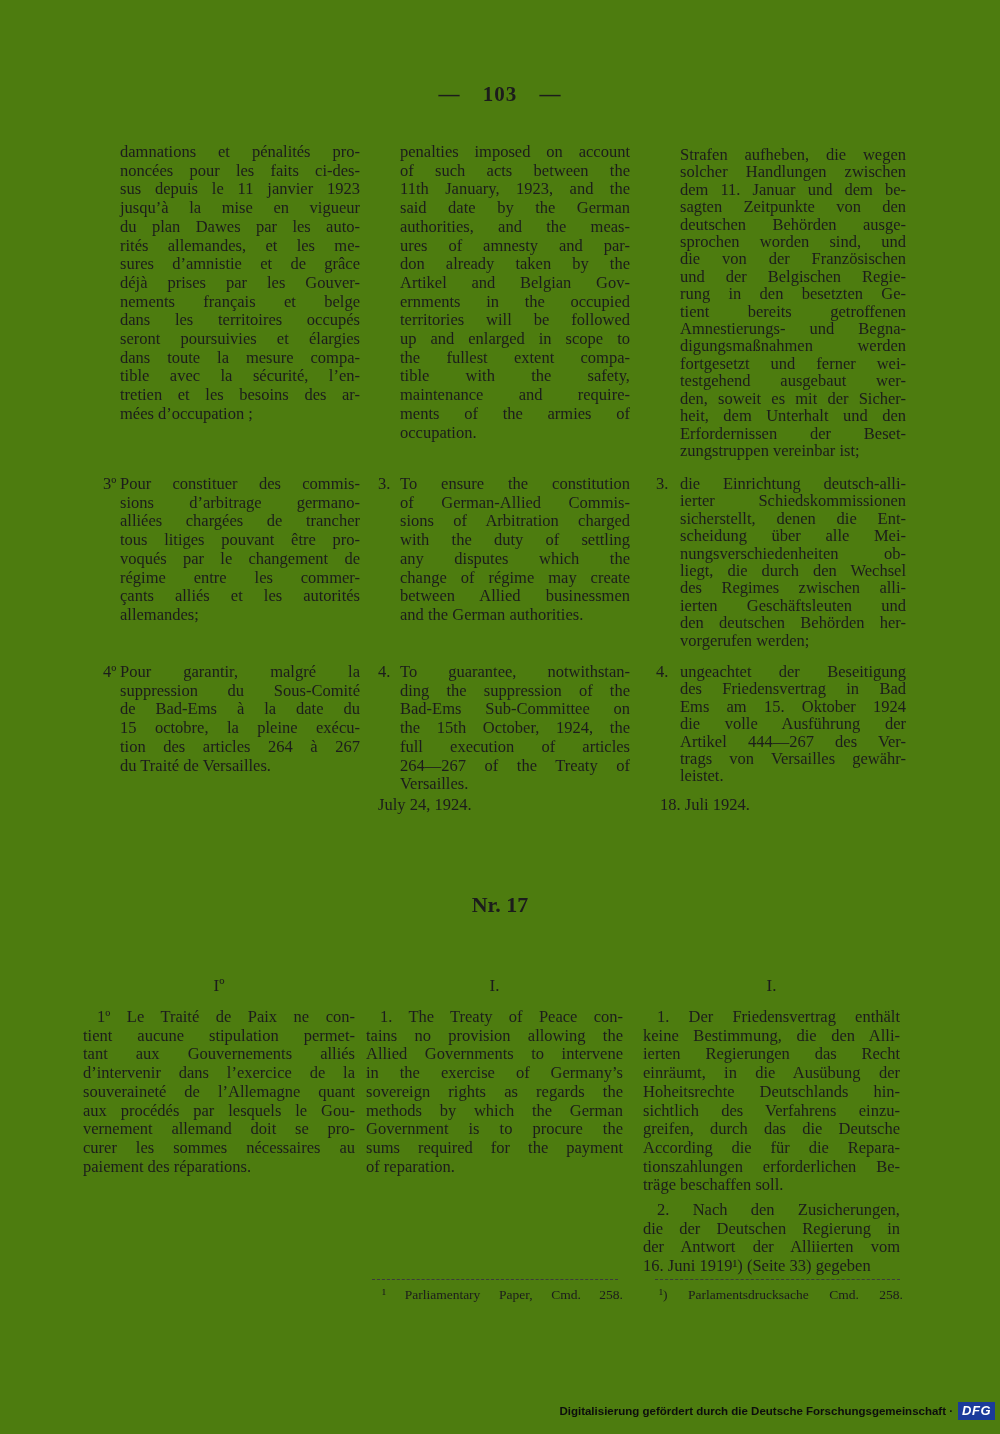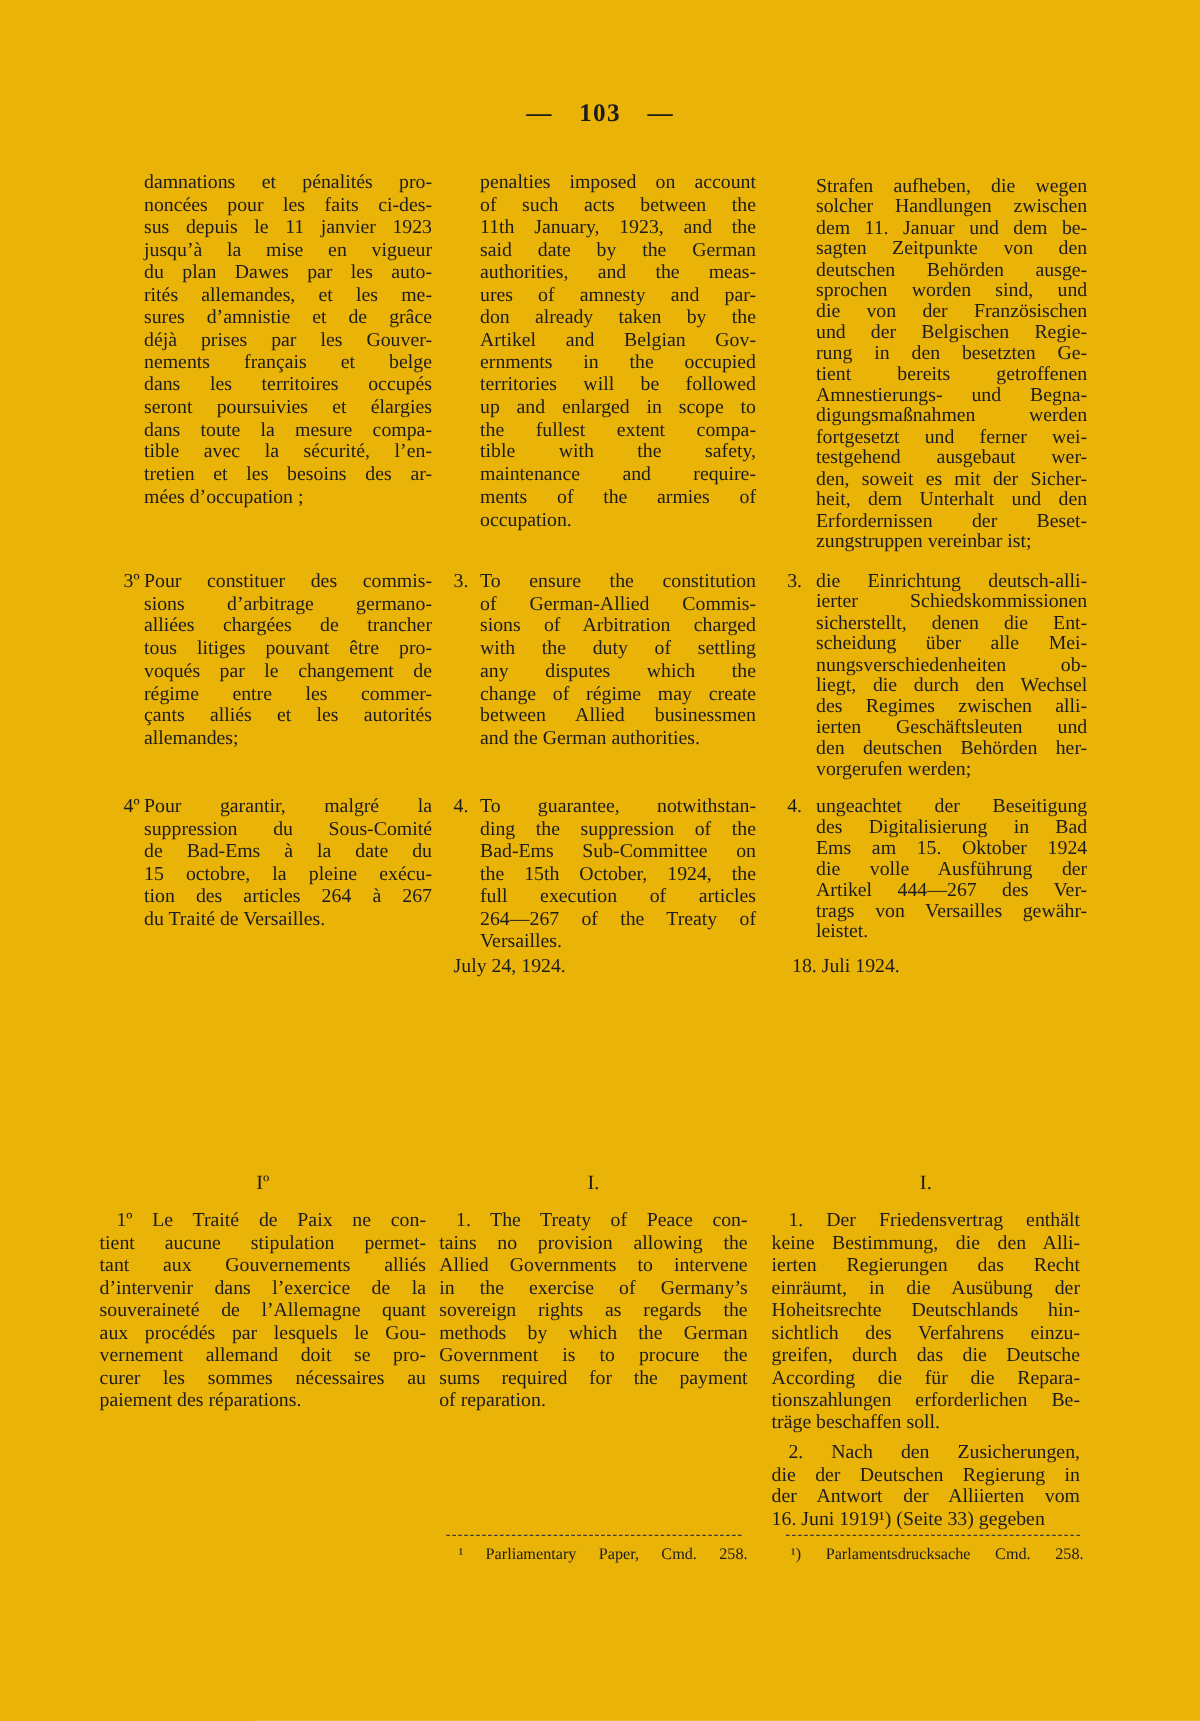--- a/index.html
+++ b/index.html
@@ -2,21 +2,21 @@
 <html><head>
 <meta charset="utf-8">
 <style>
   html, body { margin: 0; padding: 0; }
   body { background: #e9e7e1; }
   .page {
     position: relative;
     width: 1000px;
     height: 1434px;
     margin: 0 auto;
-    background: #eab308;
+    background: #4d7c0f;
     font-family: "Liberation Serif", "DejaVu Serif", serif;
     color: #1c1c1c;
     overflow: hidden;
   }
   .pagenum {
     position: absolute;
     top: 82px; left: 0; width: 1000px;
     text-align: center;
     font-size: 21px;
     font-weight: bold;
@@ -205,32 +205,33 @@
             <div class="ln">des Regimes zwischen alli-</div>
             <div class="ln">ierten Geschäftsleuten und</div>
             <div class="ln">den deutschen Behörden her-</div>
             <div class="ln">vorgerufen werden;</div>
           </div>
       </div>
       <div class="blk item" style="top:663px; left:0; width:250px;">
         <span class="no">4.</span>
         <div style="margin-left:24px; width:226px;">
             <div class="ln">ungeachtet der Beseitigung</div>
-            <div class="ln">des Digitalisierung in Bad</div>
+            <div class="ln">des Friedensvertrag in Bad</div>
             <div class="ln">Ems am 15. Oktober 1924</div>
             <div class="ln">die volle Ausführung der</div>
             <div class="ln">Artikel 444—267 des Ver-</div>
             <div class="ln">trags von Versailles gewähr-</div>
             <div class="ln">leistet.</div>
           </div>
       </div>
       <div class="date-line" style="top:796px; left:4px;">18. Juli 1924.</div>
     </div>
   </div>
 
+  <div class="nr17">Nr. 17</div>
 
   <div>
 
     <div class="col lower" style="left:83px; width:272px;">
       <div class="col-header">Iº</div>
       <div class="blk p1" style="top:1008px; left:0; width:272px;">
           <div class="ln">1º Le Traité de Paix ne con-</div>
           <div class="ln">tient aucune stipulation permet-</div>
           <div class="ln">tant aux Gouvernements alliés</div>
           <div class="ln">d’intervenir dans l’exercice de la</div>
@@ -277,14 +278,18 @@
           <div class="ln">2. Nach den Zusicherungen,</div>
           <div class="ln">die der Deutschen Regierung in</div>
           <div class="ln">der Antwort der Alliierten vom</div>
           <div class="ln">16. Juni 1919¹) (Seite 33) gegeben</div>
         </div>
       <div class="fnrule" style="left:12px; width:245px;"></div>
       <div class="footnote" style="left:0; width:244px;">¹) Parlamentsdrucksache Cmd. 258.</div>
     </div>
   </div>
 
+  <div class="footer">
+    <span>Digitalisierung gefördert durch die Deutsche Forschungsgemeinschaft ·</span>
+    <span class="dfg-logo" style="background-color: rgb(27, 59, 155);">DFG</span>
+  </div>
 
 </div>
 
 </body></html>

